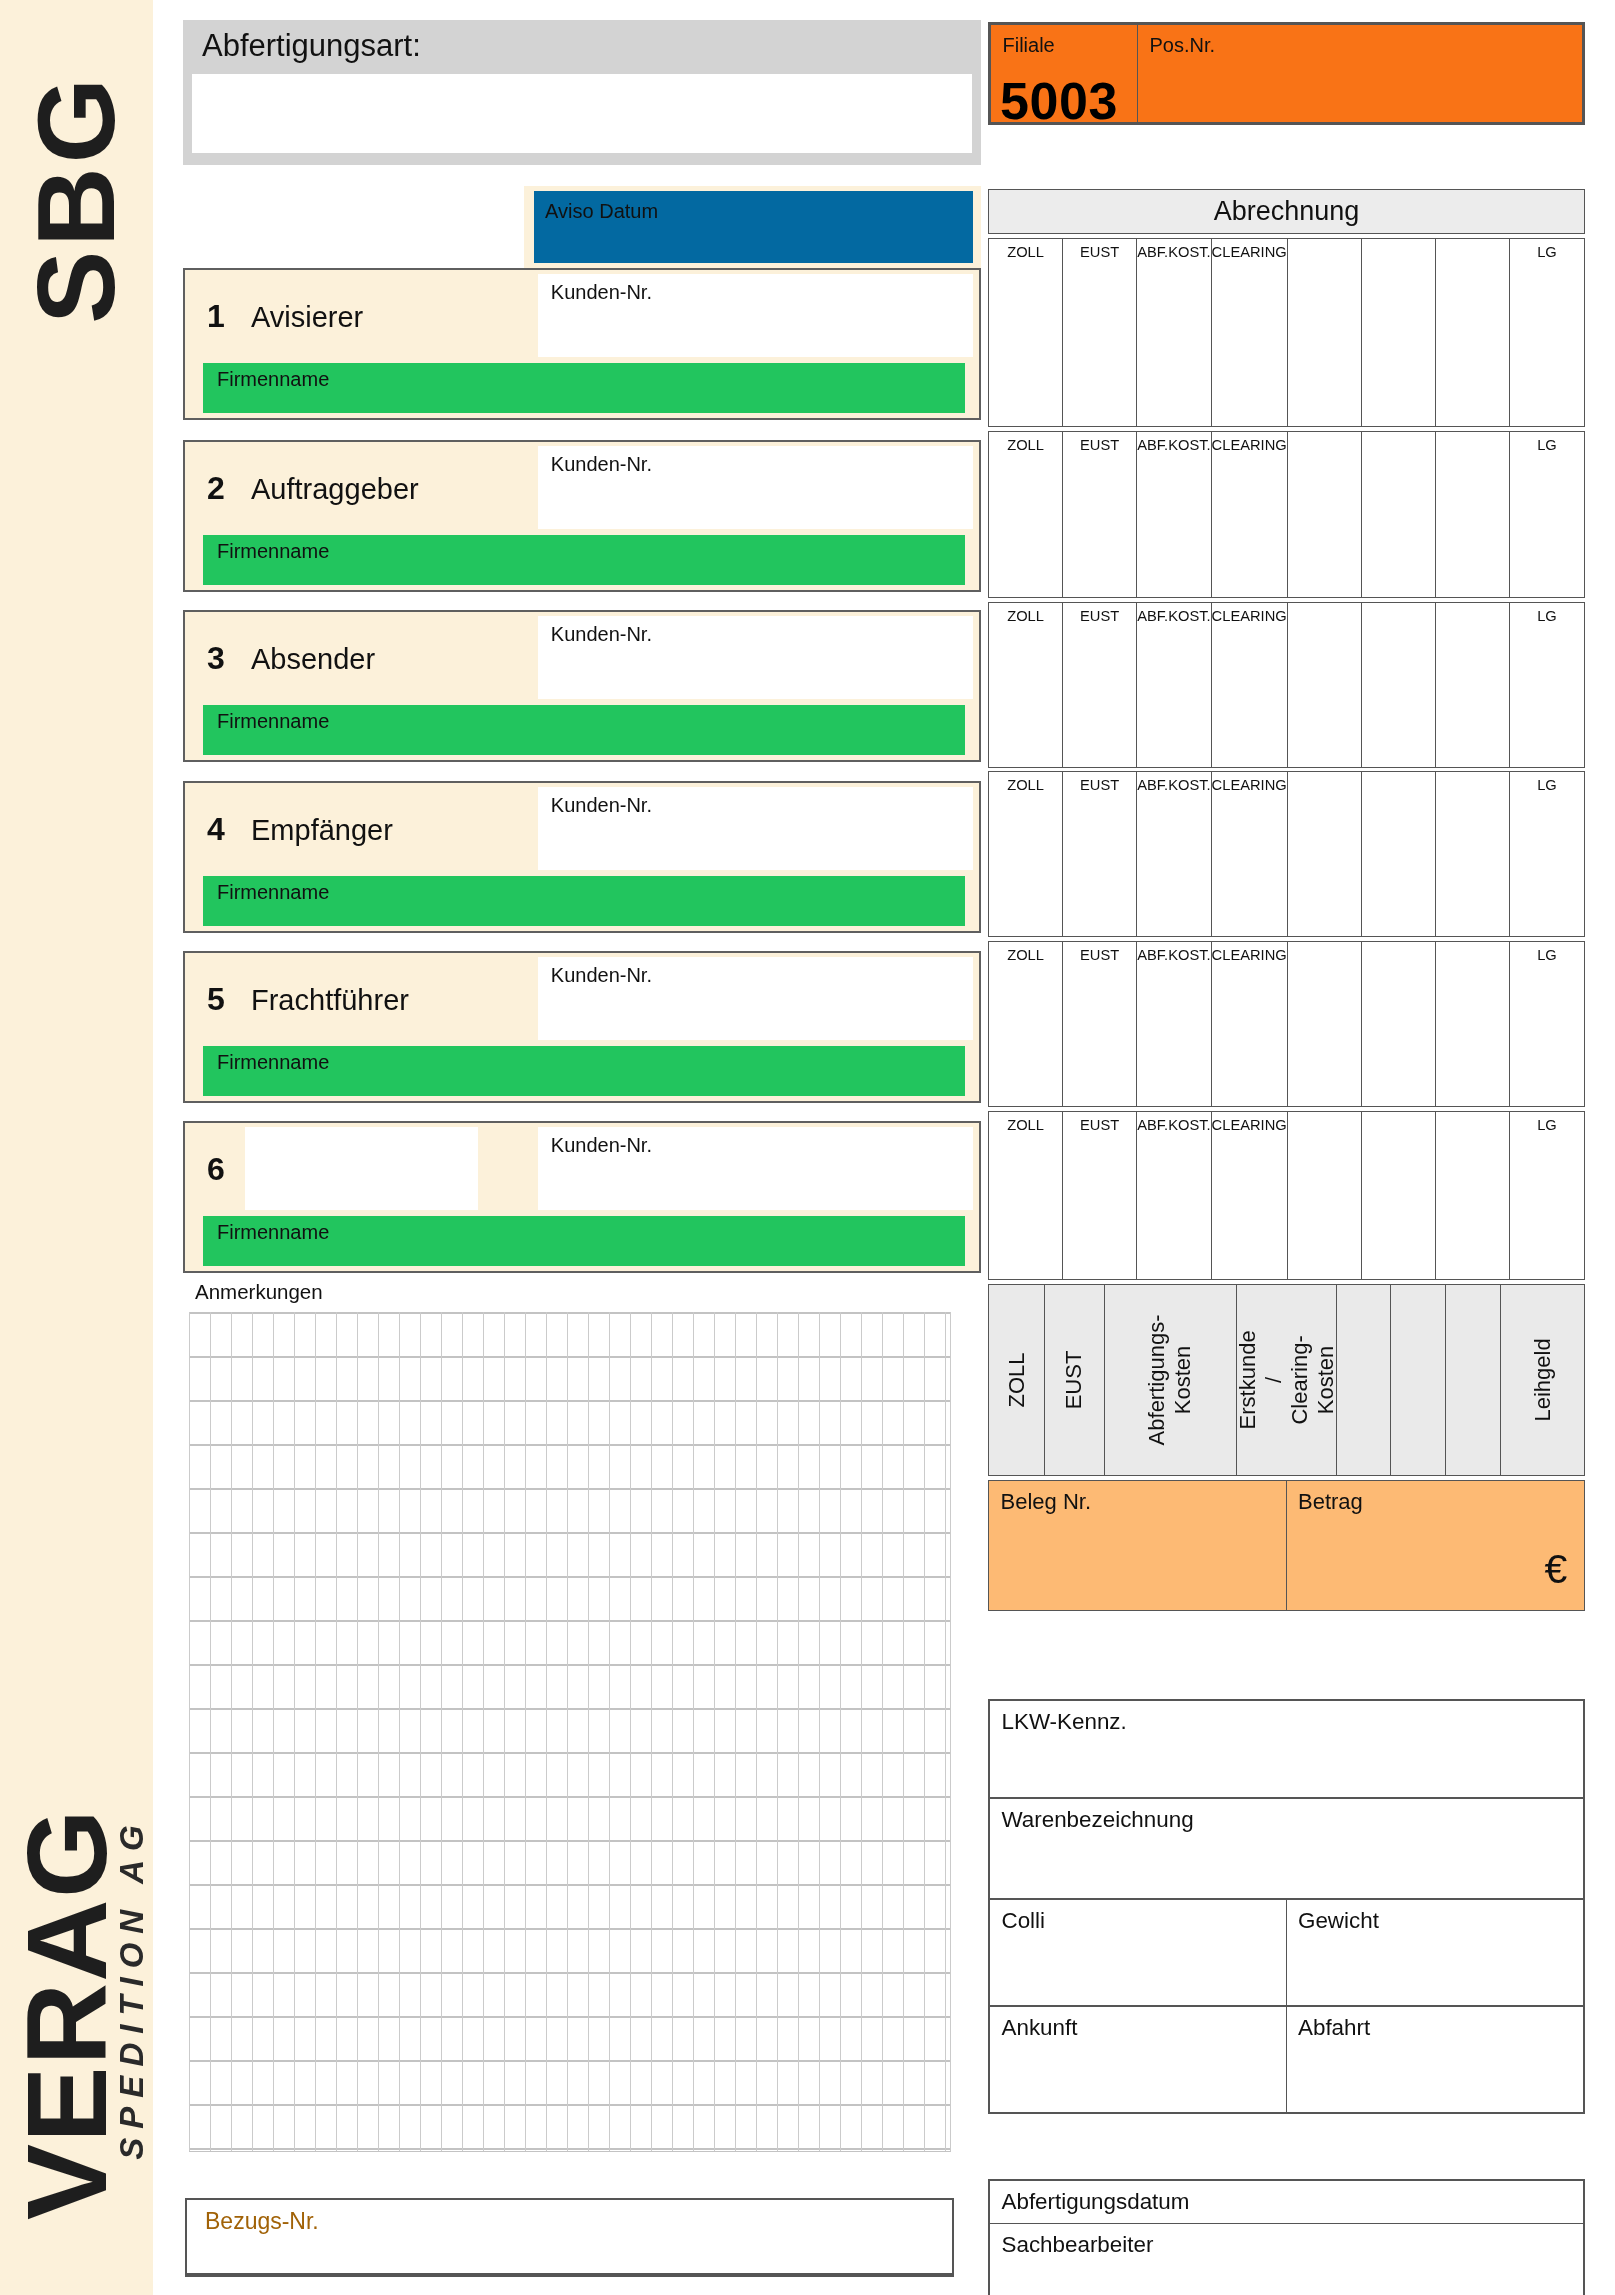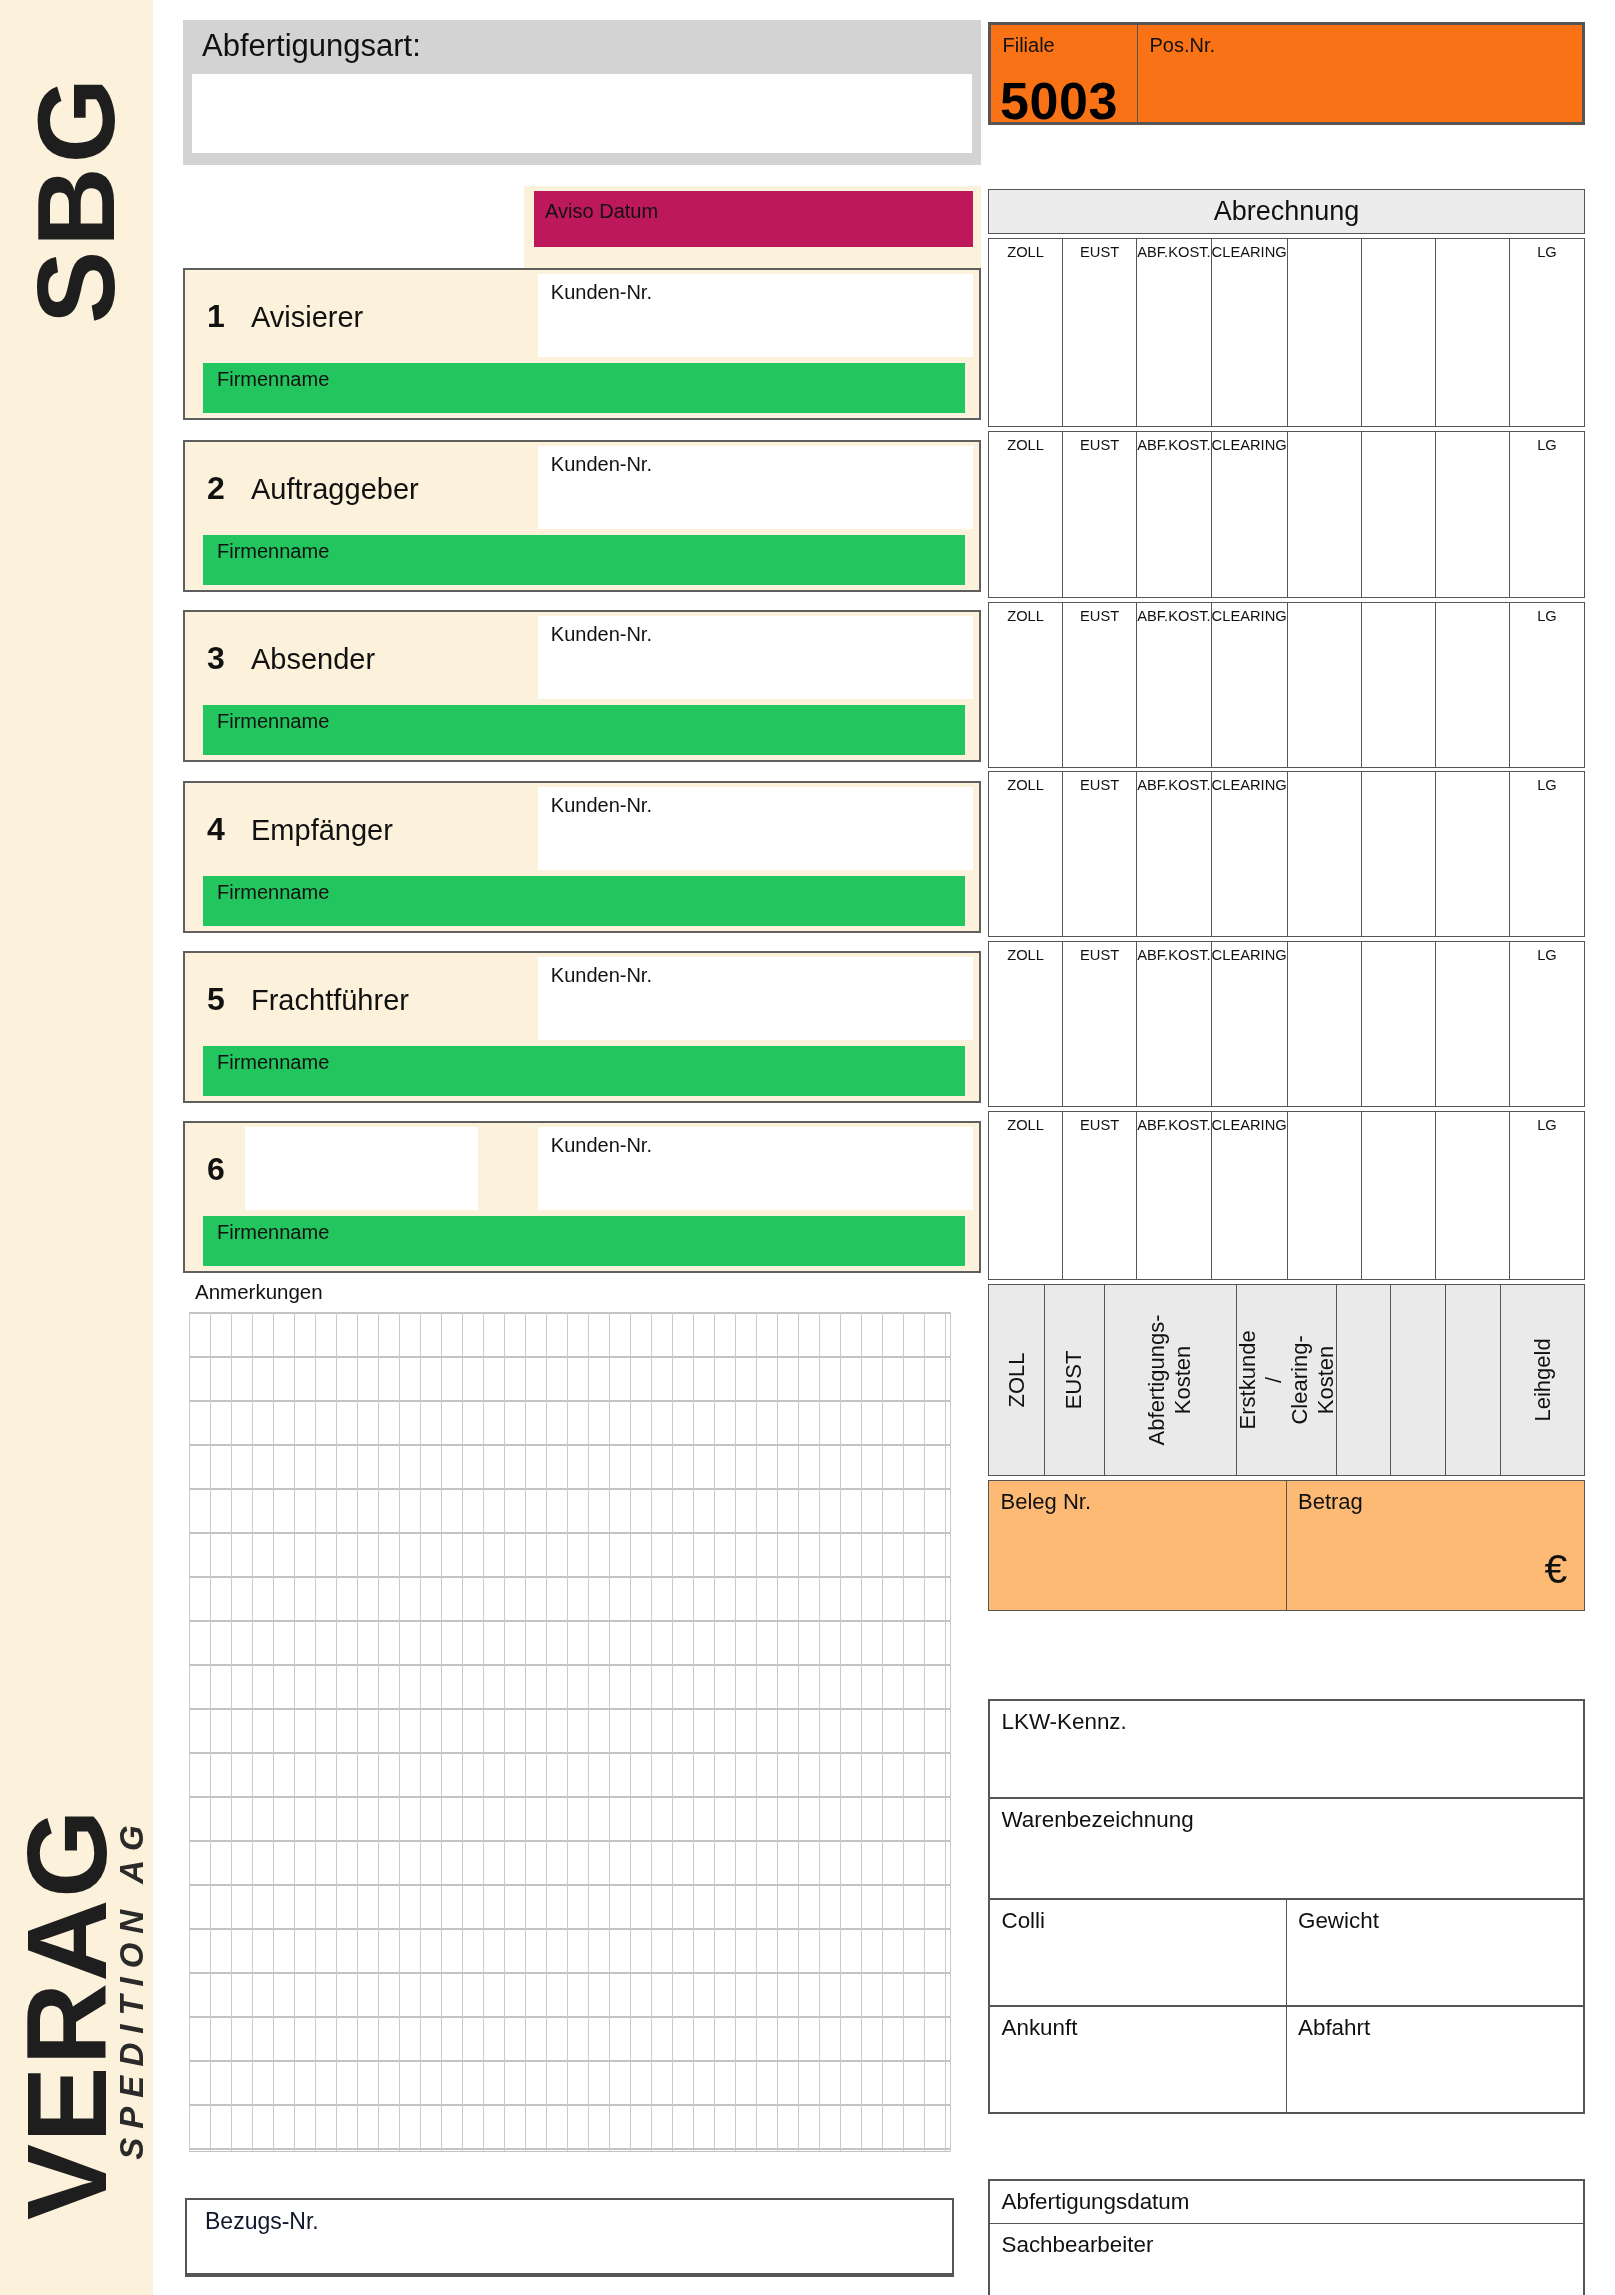--- a/index.html
+++ b/index.html
@@ -31,21 +31,21 @@
   .hdr-input{left:192px;top:74px;width:780px;height:79px;background:#fff;}
 
   .filiale-box{left:988px;top:22px;width:597px;height:103px;background:#f97316;border:3.2px solid #555;box-sizing:border-box;display:flex;}
   .filiale-cell{width:147px;border-right:1.9px solid #555;box-sizing:border-box;position:relative;}
   .posnr-cell{flex:1;position:relative;}
   .small-label{position:absolute;left:11.5px;top:9px;font-size:20px;color:#111;}
   .filiale-value{position:absolute;left:9px;top:46px;font-size:52px;font-weight:700;letter-spacing:0.6px;color:#000;}
 
   
   .aviso-wrap{left:524px;top:186px;width:457px;height:82px;background:#fcf1da;}
-  .aviso-input{position:absolute;left:9.6px;top:5.1px;width:439px;height:56px;background:#be185d;}
+  .aviso-input{position:absolute;left:9.6px;top:5.1px;width:439px;height:72px;background:#0369a1;}
 
   
   .section{left:183px;width:798px;height:152px;background:#fcf1da;border:2.6px solid #5f5f5f;box-sizing:border-box;}
   .sec-num{position:absolute;left:22px;top:28px;font-size:32px;font-weight:700;color:#111;}
   .sec-title{position:absolute;left:66px;top:31px;font-size:29px;color:#111;}
   .sec-kunden{position:absolute;left:353px;top:3.8px;width:435px;height:83px;background:#fff;}
   .sec-kunden .in-label{position:absolute;left:12.8px;top:7.7px;font-size:20px;color:#111;}
   .sec-firma{position:absolute;left:18px;top:93px;width:762px;height:50px;background:#22c55e;}
   .sec-firma .in-label{position:absolute;left:14px;top:5.1px;font-size:20px;color:#111;}
   .sec-name-input{position:absolute;left:60px;top:3.8px;width:233px;height:83px;background:#fff;}
@@ -90,21 +90,21 @@
   .anm-grid{
     left:189px;top:1312px;width:761px;height:839px;background:#fff;
     background-image:
       repeating-linear-gradient(to right,#cbcbcb 0 1.3px,transparent 1.3px 21px),
       repeating-linear-gradient(to bottom,#c3c3c3 0 1.9px,transparent 1.9px 44px);
     border-right:1.3px solid #cbcbcb;border-bottom:1.9px solid #c3c3c3;box-sizing:content-box;
   }
 
   
   .bezug{left:185px;top:2198px;width:769px;height:79px;background:#fff;border:2.6px solid #555;border-bottom-width:4.5px;box-sizing:border-box;position:absolute;}
-  .bezug-label{position:absolute;left:18px;top:7.7px;font-size:23px;color:#0f172a;}
+  .bezug-label{position:absolute;left:18px;top:7.7px;font-size:23px;color:#a16207;}
 </style>
 </head>
 <body>
 
 <div class="abs sidebar">
   <div class="abs logo-sbg">SBG</div>
   <div class="abs logo-verag">VERAG</div>
   <div class="abs logo-sub">SPEDITION AG</div>
 </div>
 

